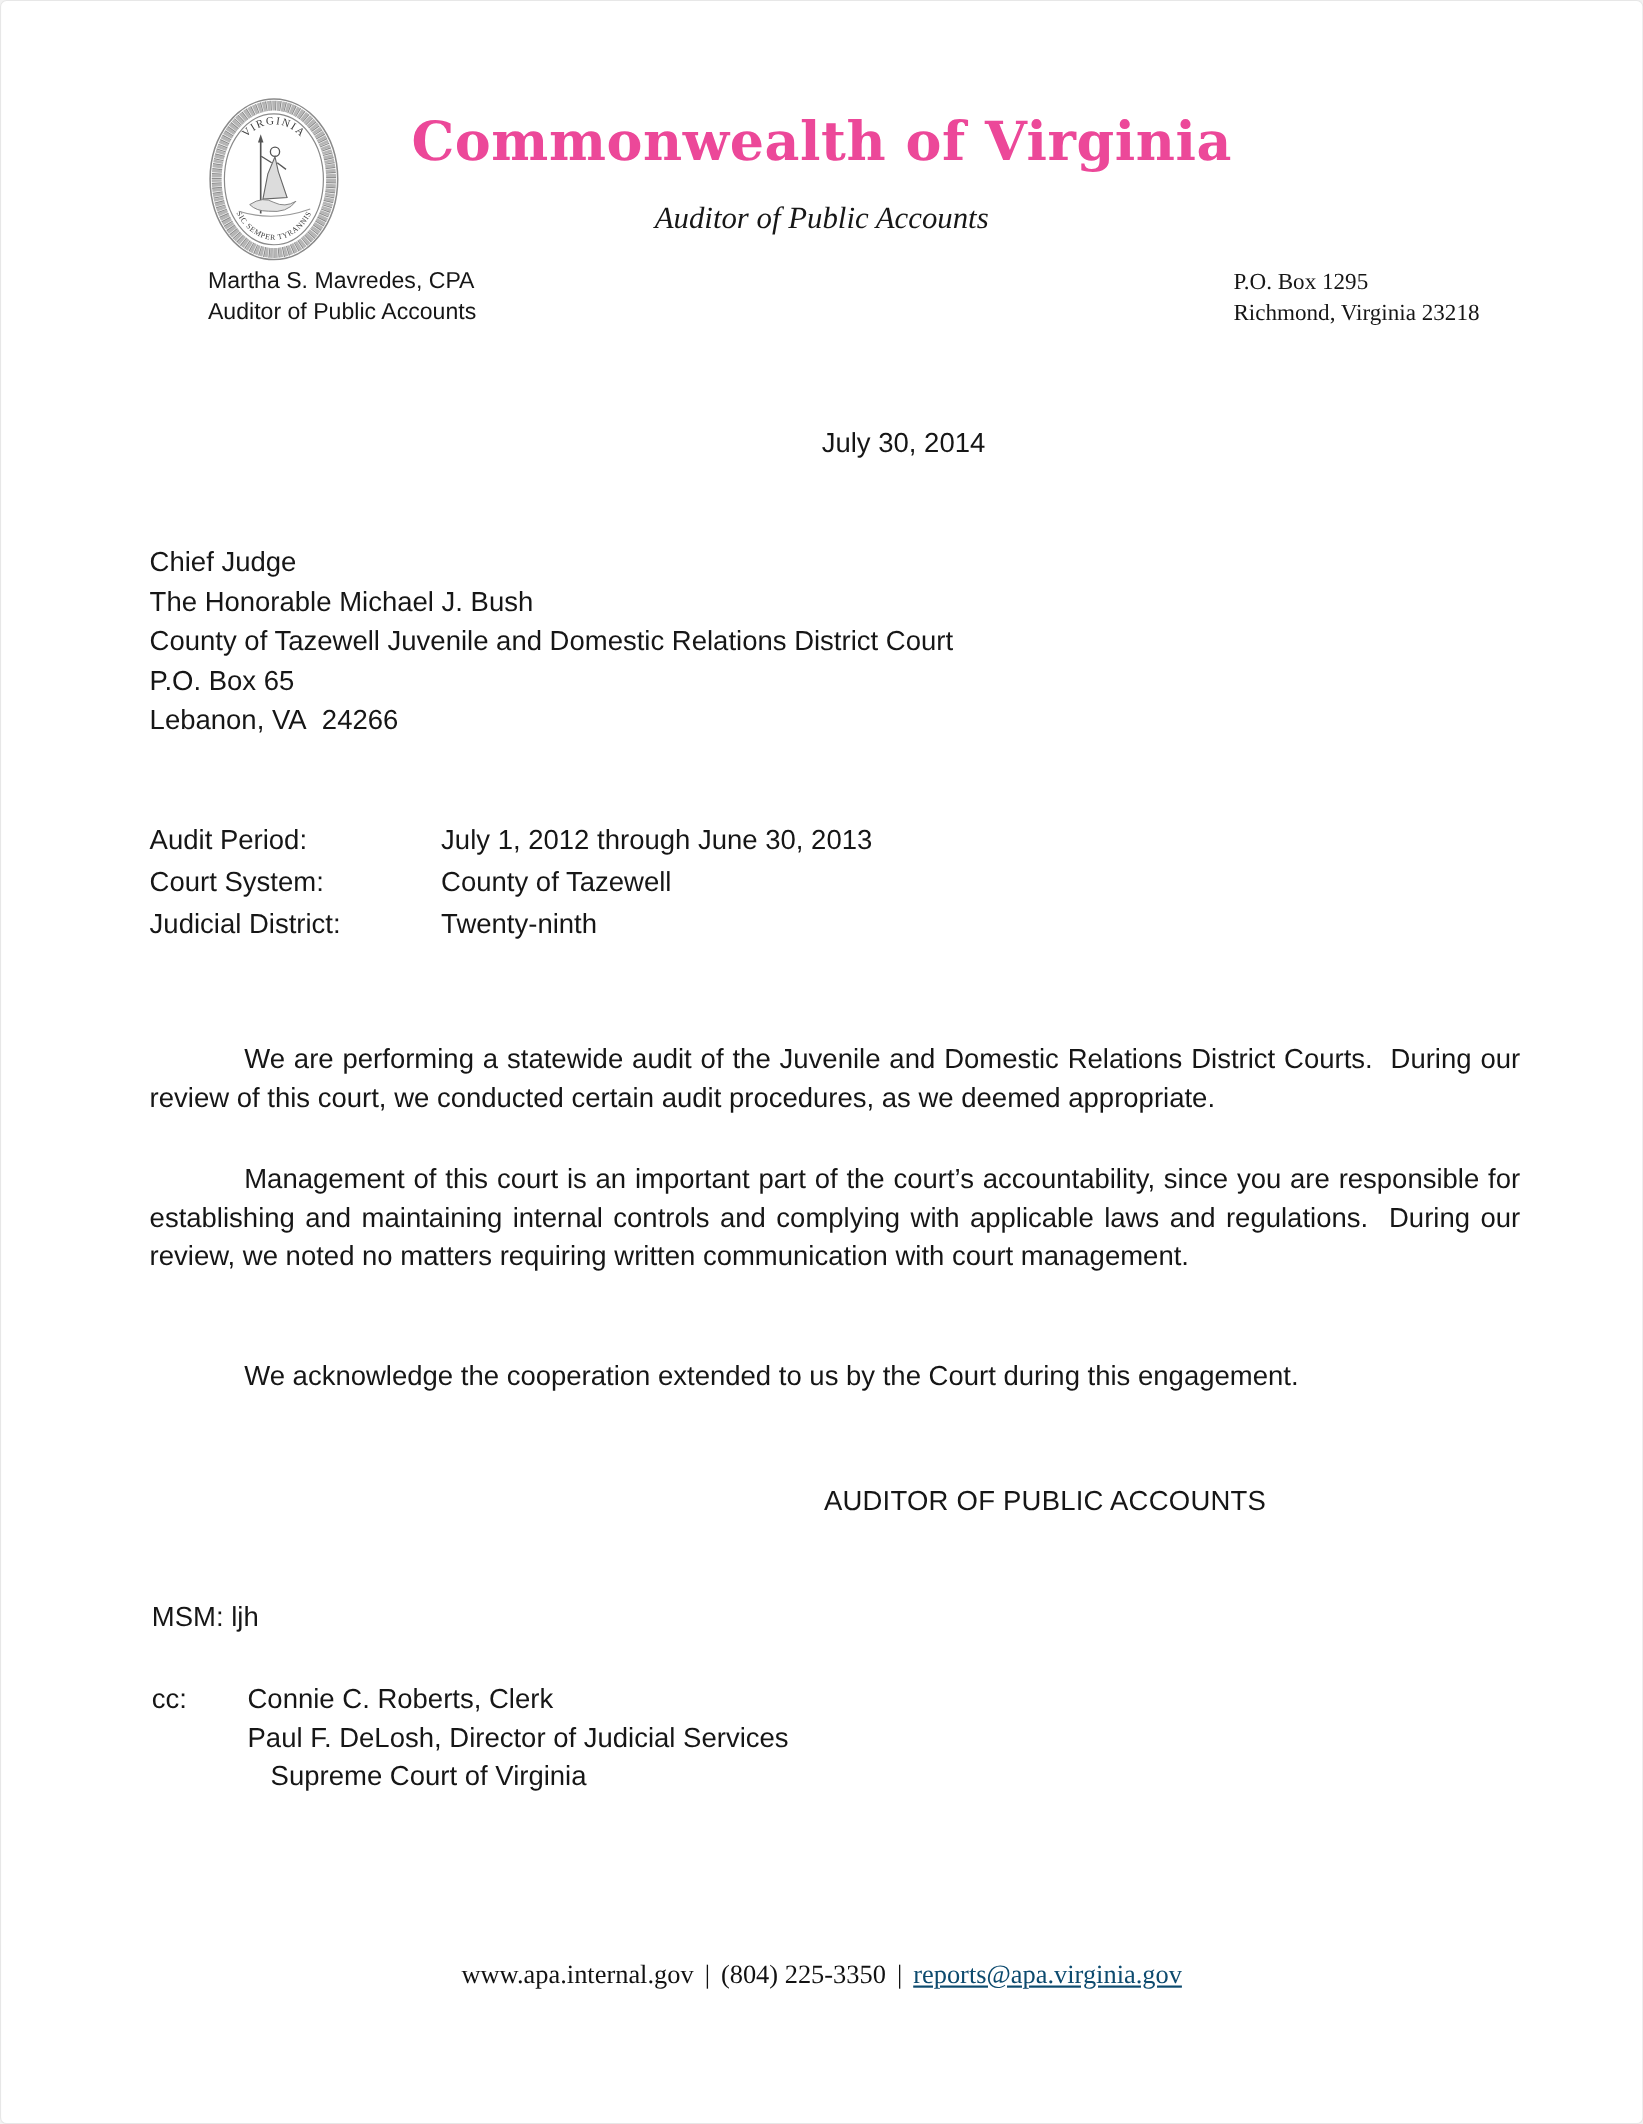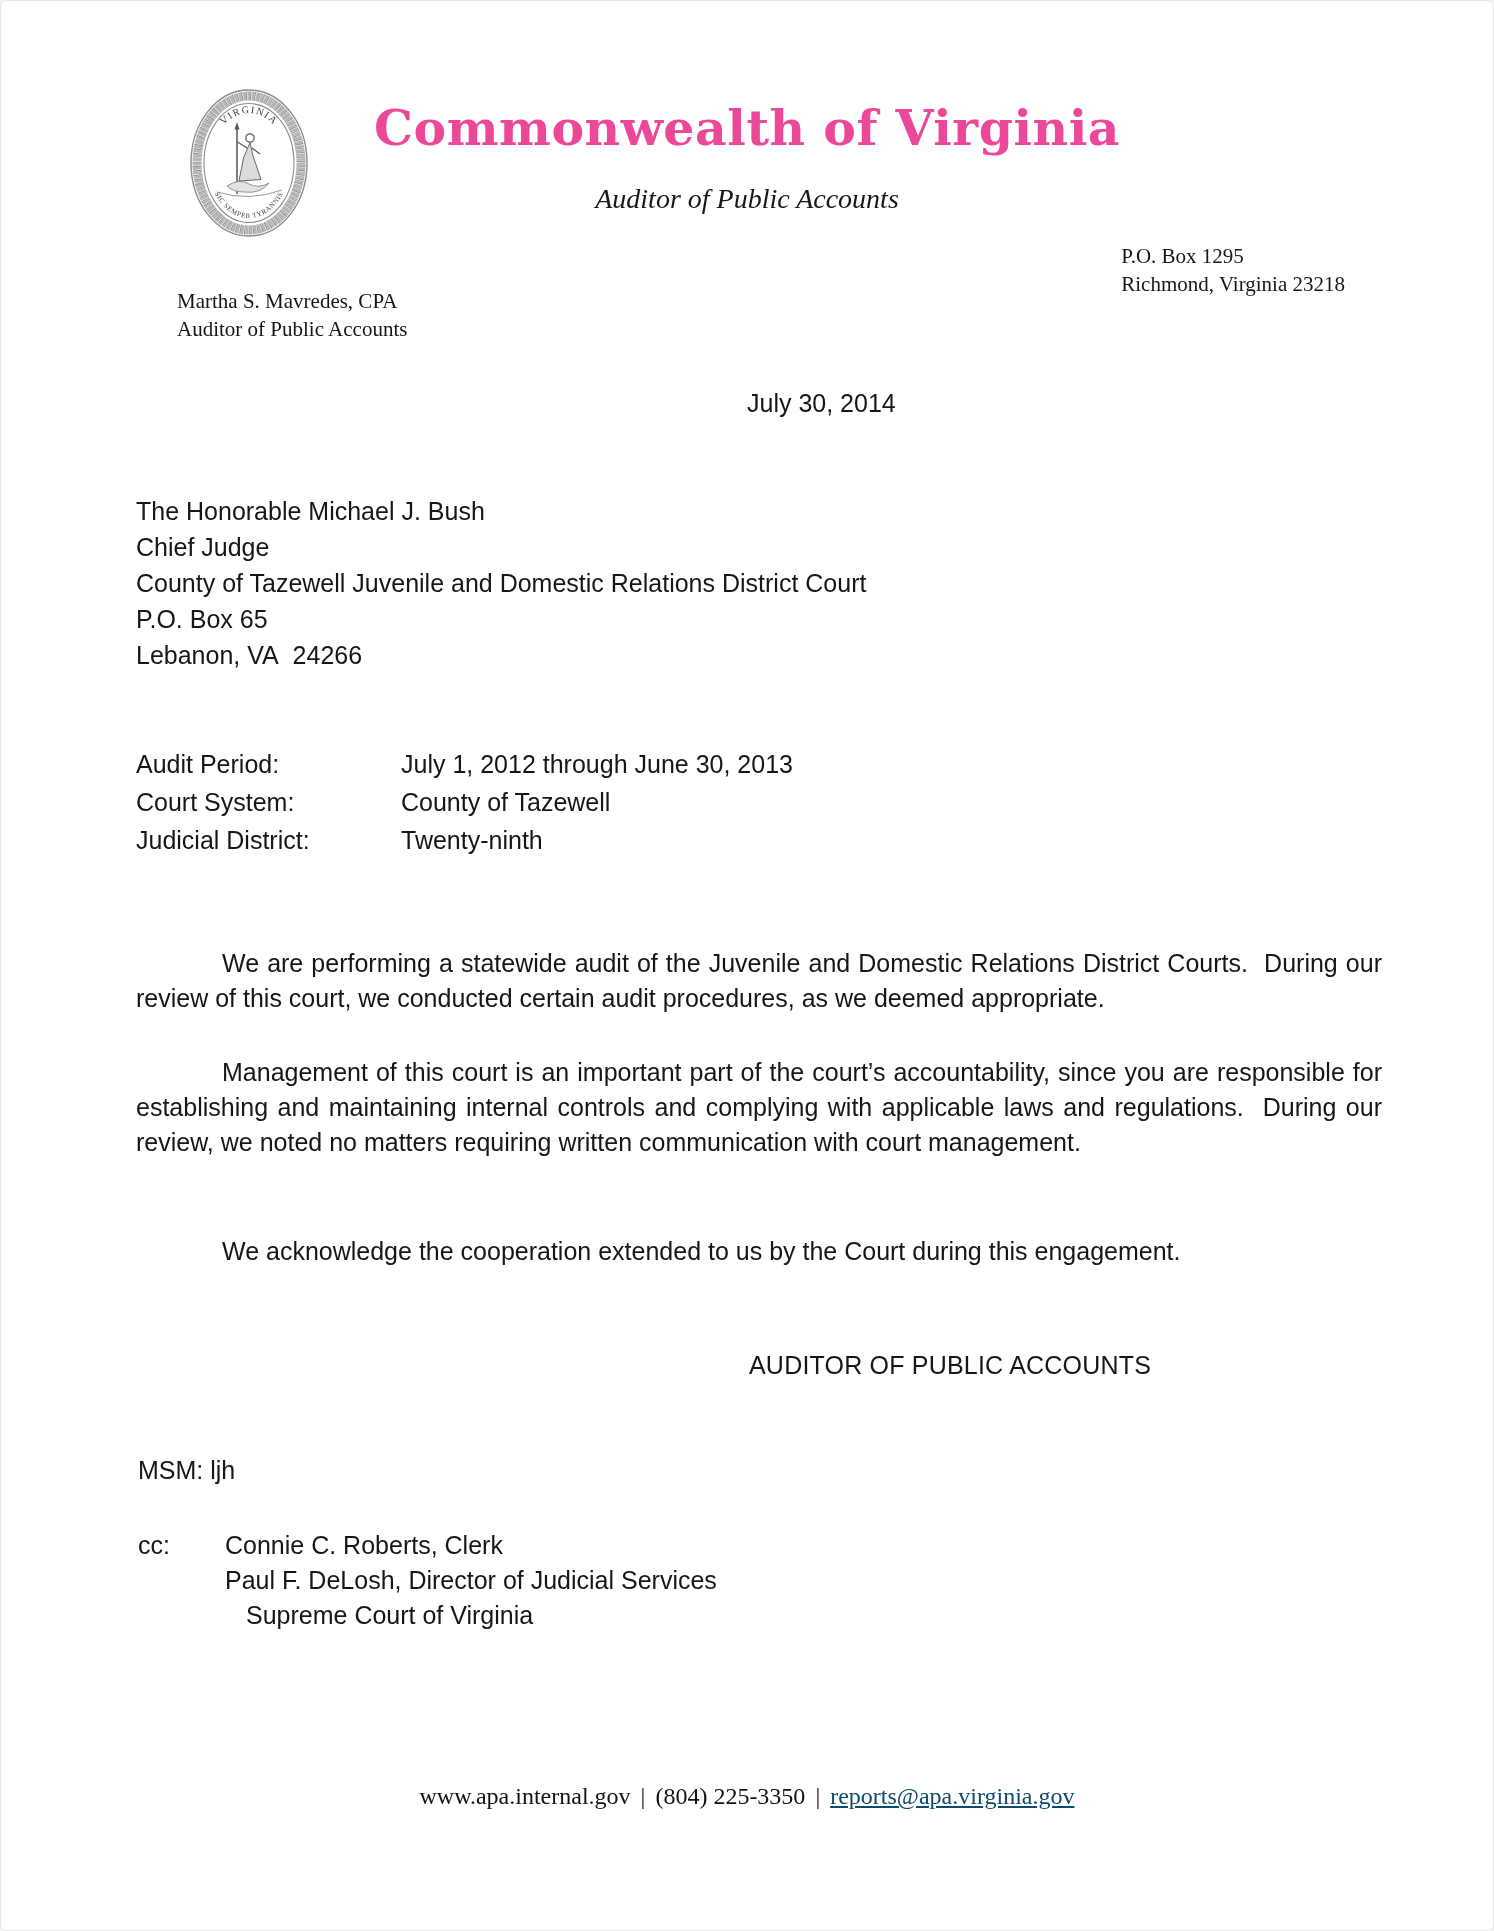--- a/index.html
+++ b/index.html
@@ -45,26 +45,25 @@
     right: 0;
     top: 182px;
     text-align: center;
     font-family: "Liberation Serif", serif;
     font-style: italic;
     font-size: 28px;
     color: #171717;
   }
   .official {
     position: absolute;
-    left: 176px;
+    left: 188px;
     top: 241px;
-    font-family: Liberation Serif, serif;
+    font-family: Liberation Sans, sans-serif;
     font-size: 21px;
     line-height: 28px;
-    margin-top: 45px;
   }
   .addr {
     position: absolute;
     right: 148px;
     top: 241px;
     text-align: left;
     font-family: "Liberation Serif", serif;
     font-size: 21px;
     line-height: 28px;
   }
@@ -185,22 +184,22 @@
   </div>
 
   <div class="addr">
     <div>P.O. Box 1295</div>
     <div>Richmond, Virginia 23218</div>
   </div>
 
   <div class="date-line">July 30, 2014</div>
 
   <div class="recipient">
+    <div>Chief Judge</div>
     <div>The Honorable Michael J. Bush</div>
-    <div>Chief Judge</div>
     <div>County of Tazewell Juvenile and Domestic Relations District Court</div>
     <div>P.O. Box 65</div>
     <div>Lebanon, VA&nbsp; 24266</div>
   </div>
 
   <div class="audit-info">
     <div class="audit-row">
       <div class="audit-label">Audit Period:</div>
       <div class="audit-value">July 1, 2012 through June 30, 2013</div>
     </div>

